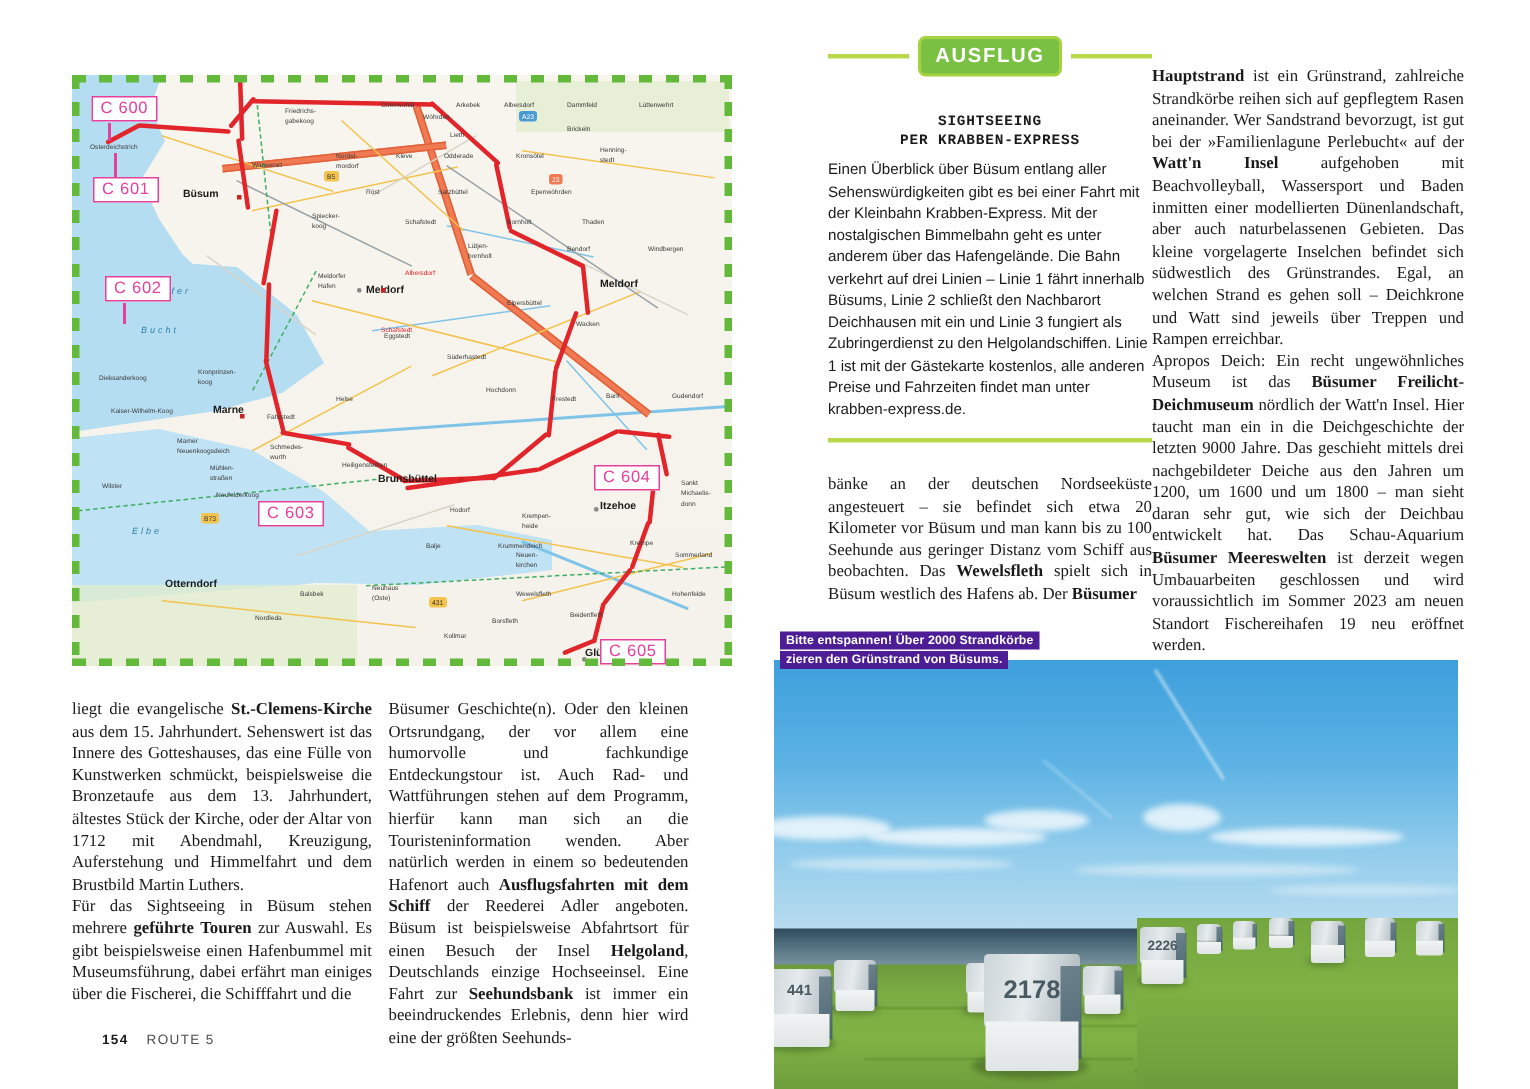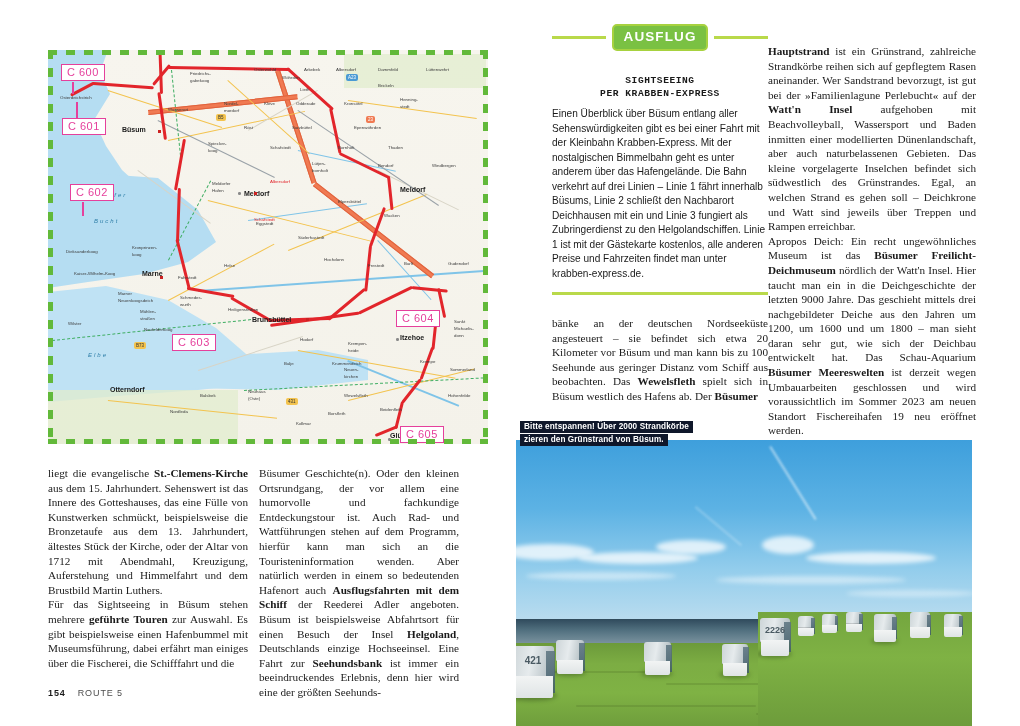--- a/index.html
+++ b/index.html
@@ -227,21 +227,21 @@
 
   
   #photo-caption {
     position: absolute;
     left: 520px; top: 421px;
     width: 250px;
     z-index: 5;
   }
   #photo-caption span {
     display: table;
-    background: #0f172a;
+    background: #4c1d95;
     color: #ffffff;
     font-family: "Liberation Sans", sans-serif;
     font-size: 8.2px;
     font-weight: bold;
     line-height: 12px;
     padding: 0 4px;
     margin-bottom: 1px;
     letter-spacing: .1px;
     white-space: nowrap;
   }
@@ -324,20 +324,21 @@
     left: 48px; top: 688px;
     font-family: "Liberation Sans", sans-serif;
     font-size: 9px;
     letter-spacing: .9px;
     color: #4d4d4d;
   }
   #footer .pageno {
     font-weight: bold;
     color: #1a1a1a;
     margin-right: 12px;
+    margin-left: 20px;
   }
 </style>
 </head>
 <body>
 
 <div id="page">
 
   <div id="map-figure">
     <div id="map-canvas">
 
@@ -561,21 +562,21 @@
   <div class="col" id="col-left-bot">
     <p>liegt die evangelische <b>St.-Clemens-Kirche</b> aus dem 15. Jahrhundert. Sehenswert ist das Innere des Gotteshauses, das eine Fülle von Kunstwerken schmückt, beispielsweise die Bronzetaufe aus dem 13. Jahrhundert, ältestes Stück der Kirche, oder der Altar von 1712 mit Abendmahl, Kreuzigung, Auferstehung und Himmelfahrt und dem Brustbild Martin Luthers.<br>Für das Sightseeing in Büsum stehen mehrere <b>geführte Touren</b> zur Auswahl. Es gibt beispielsweise einen Hafenbummel mit Museumsführung, dabei erfährt man einiges über die Fischerei, die Schifffahrt und die</p>
   </div>
 
   <div class="col" id="col-mid-bot">
     <p>Büsumer Geschichte(n). Oder den kleinen Ortsrundgang, der vor allem eine humorvolle und fachkundige Entdeckungstour ist. Auch Rad- und Wattführungen stehen auf dem Programm, hierfür kann man sich an die Touristeninformation wenden. Aber natürlich werden in einem so bedeutenden Hafenort auch <b>Ausflugsfahrten mit dem Schiff</b> der Reederei Adler angeboten. Büsum ist beispielsweise Abfahrtsort für einen Besuch der Insel <b>Helgoland</b>, Deutschlands einzige Hochseeinsel. Eine Fahrt zur <b>Seehundsbank</b> ist immer ein beeindruckendes Erlebnis, denn hier wird eine der größten Seehunds-</p>
   </div>
 
   <div id="photo-caption">
     <span>Bitte entspannen! Über 2000 Strandkörbe</span>
-    <span>zieren den Grünstrand von Büsum.</span>
+    <span>zieren den Grünstrand von Büsums.</span>
   </div>
 
   <div id="photo-figure">
     <div id="photo-sky">
       <div class="contrail" style="left:255px; top:6px; width:86px; transform: rotate(58deg);"></div>
       <div class="contrail" style="left:180px; top:66px; width:60px; transform: rotate(40deg); opacity:.45;"></div>
       <div class="cloud" style="left:-12px; top:104px; width:90px; height:16px;"></div>
       <div class="cloud" style="left:62px;  top:112px; width:120px; height:12px;"></div>
       <div class="cloud" style="left:140px; top:100px; width:70px; height:14px;"></div>
       <div class="cloud" style="left:246px; top:96px; width:52px; height:18px;"></div>
@@ -644,26 +645,33 @@
       <div class="side"></div>
       <div class="seat"></div>
     </div>
     <div class="korb" style="left:206px; top:204px; width:26px; height:32px;">
       <div class="shadow"></div>
       <div class="hood"></div>
       <div class="side"></div>
       <div class="seat"></div>
     </div>
 
+    <div class="korb" style="left:140px; top:196px; width:64px; height:78px;">
+      <div class="shadow"></div>
+      <div class="hood"></div>
+      <div class="side"></div>
+      <div class="num" style="font-size:17px;">2178</div>
+      <div class="seat"></div>
+    </div>
 
     <div class="korb" style="left:-4px; top:206px; width:42px; height:52px;">
       <div class="shadow"></div>
       <div class="hood"></div>
       <div class="side"></div>
-      <div class="num" style="font-size:10px;">421</div>
+      <div class="num" style="font-size:10px;">441</div>
       <div class="seat"></div>
     </div>
 
     <div class="korb" style="left:408px; top:180px; width:52px; height:66px;">
       <div class="shadow"></div>
       <div class="hood" style="background:linear-gradient(100deg,#f3f5f5 0%,#ffffff 50%,#d8dedf 100%);"></div>
       <div class="side" style="background:linear-gradient(180deg,#7fa0b0 0%,#5d7f8f 100%); width:16%;"></div>
       <div class="seat"></div>
     </div>
 

